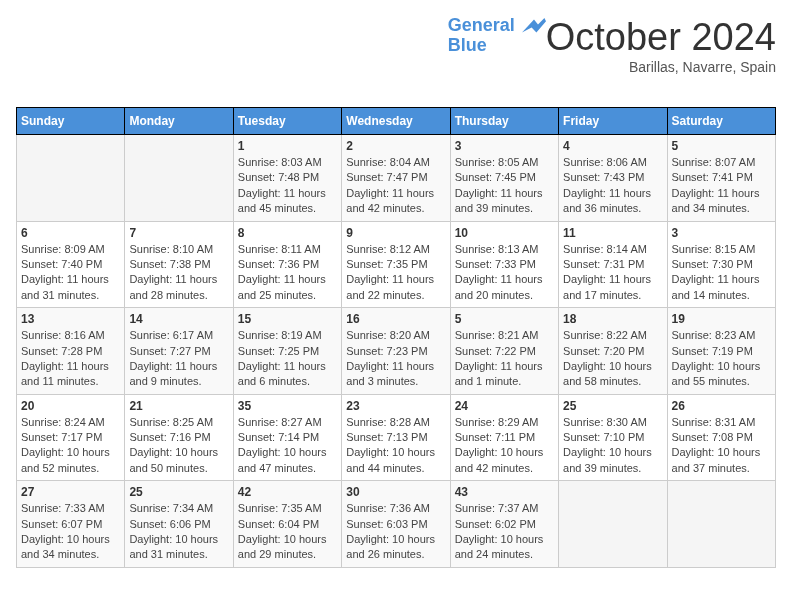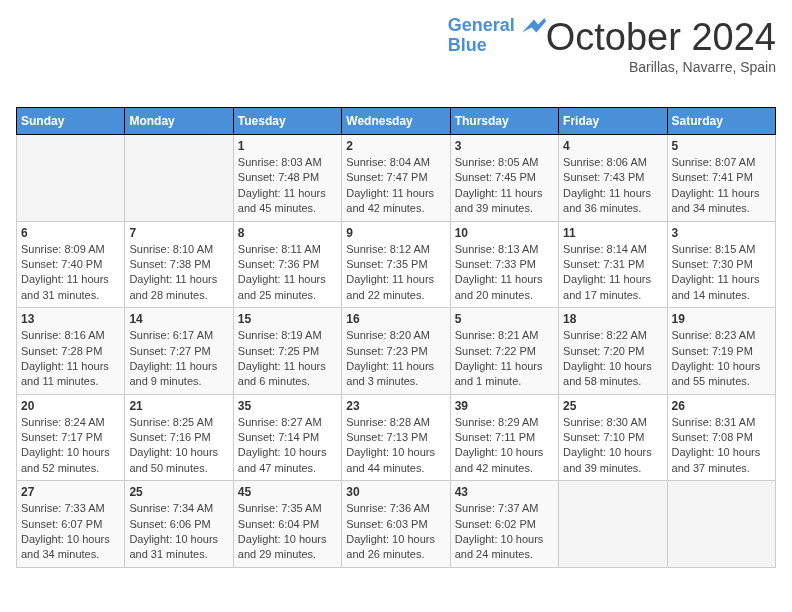--- a/index.html
+++ b/index.html
@@ -267,21 +267,21 @@
 Sunset: 7:14 PM
 Daylight: 10 hours and 47 minutes.</div>
         </td>
         <td>
           <span class="day-num">23</span>
           <div class="day-info">Sunrise: 8:28 AM
 Sunset: 7:13 PM
 Daylight: 10 hours and 44 minutes.</div>
         </td>
         <td>
-          <span class="day-num">39</span>
+          <span class="day-num">24</span>
           <div class="day-info">Sunrise: 8:29 AM
 Sunset: 7:11 PM
 Daylight: 10 hours and 42 minutes.</div>
         </td>
         <td>
           <span class="day-num">25</span>
           <div class="day-info">Sunrise: 8:30 AM
 Sunset: 7:10 PM
 Daylight: 10 hours and 39 minutes.</div>
         </td>
@@ -299,21 +299,21 @@
 Sunset: 6:07 PM
 Daylight: 10 hours and 34 minutes.</div>
         </td>
         <td>
           <span class="day-num">25</span>
           <div class="day-info">Sunrise: 7:34 AM
 Sunset: 6:06 PM
 Daylight: 10 hours and 31 minutes.</div>
         </td>
         <td>
-          <span class="day-num">45</span>
+          <span class="day-num">42</span>
           <div class="day-info">Sunrise: 7:35 AM
 Sunset: 6:04 PM
 Daylight: 10 hours and 29 minutes.</div>
         </td>
         <td>
           <span class="day-num">30</span>
           <div class="day-info">Sunrise: 7:36 AM
 Sunset: 6:03 PM
 Daylight: 10 hours and 26 minutes.</div>
         </td>

